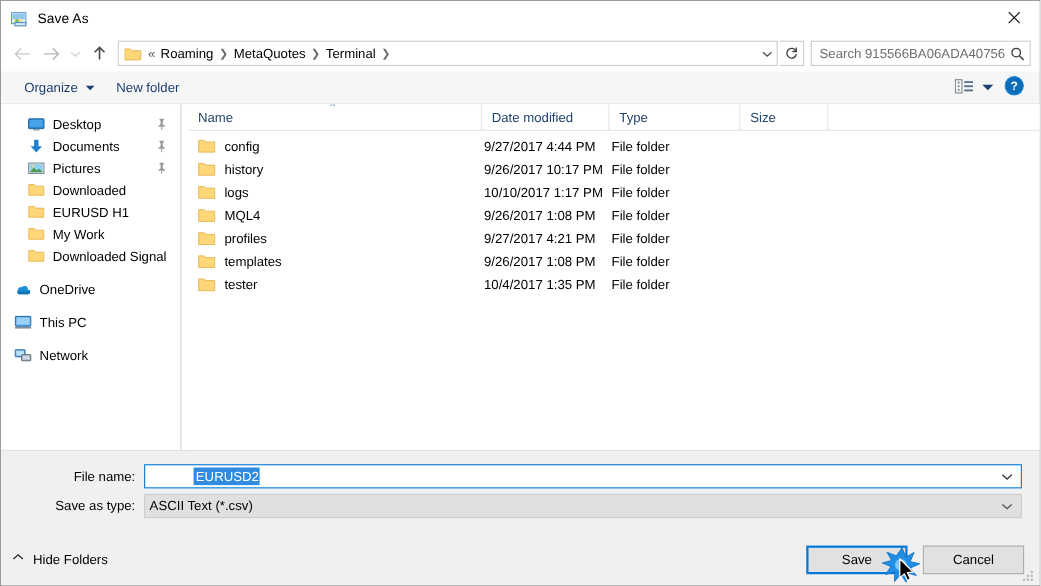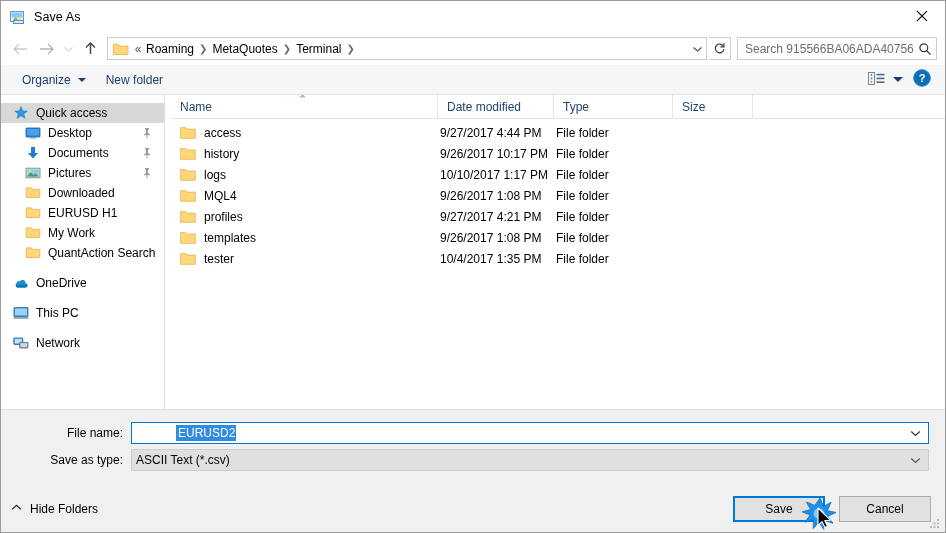--- a/index.html
+++ b/index.html
@@ -580,28 +580,20 @@
           <text x="9" y="13.2" font-family="Liberation Sans, sans-serif" font-size="11" font-weight="bold" fill="#ffffff" text-anchor="middle">?</text>
         </svg>
       </span>
     </div>
   </div>
 
   <div class="content">
 
     <div class="sidebar">
 
-      <div class="nav-row selected">
-        <span class="nav-ico">
-          <svg width="16" height="16" viewBox="0 0 16 16">
-            <path d="M8 1.6 L9.7 6 L14.3 6.1 L10.7 8.9 L12 13.3 L8 10.7 L4 13.3 L5.3 8.9 L1.7 6.1 L6.3 6 Z" fill="#2b9ae0" stroke="#1a7cbd" stroke-width="0.6"></path>
-          </svg>
-        </span>
-        <span class="nav-label">Quick access</span>
-      </div>
 
       <div class="nav-row indent1">
         <span class="nav-ico">
           <svg width="16" height="16" viewBox="0 0 16 16">
             <rect x="1" y="3" width="14" height="9" rx="0.6" fill="#2b86d0" stroke="#1b5f99" stroke-width="0.8"></rect>
             <rect x="2" y="4" width="12" height="6.3" fill="#4aa3e8"></rect>
             <rect x="5" y="12.4" width="6" height="1.2" fill="#8d9aa6"></rect>
           </svg>
         </span>
         <span class="nav-label">Desktop</span>
@@ -672,21 +664,21 @@
         </span>
         <span class="nav-label">My Work</span>
       </div>
 
       <div class="nav-row indent1">
         <span class="nav-ico">
           <svg width="16" height="16" viewBox="0 0 16 16">
             <path d="M1.2 2.8 h5 l1.3 1.5 h7.3 v8.2 h-13.6 z" fill="#ffd779" stroke="#e3b44c" stroke-width="0.8"></path>
           </svg>
         </span>
-        <span class="nav-label">QuantAction Search</span>
+        <span class="nav-label">Downloaded Signal</span>
       </div>
 
       <div class="nav-row group">
         <span class="nav-ico">
           <svg width="16" height="16" viewBox="0 0 16 16">
             <path d="M4 12.6 h8.3 a2.3 2.3 0 0 0 0.2 -4.5 a3.1 3.1 0 0 0 -5.6 -1.9 a2.6 2.6 0 0 0 -3.6 2.4 a2.5 2.5 0 0 0 0.7 4 z" fill="#1a8fd4"></path>
             <path d="M4 12.6 h8.3 a2.3 2.3 0 0 0 1.6 -3.9 a3.4 3.4 0 0 1 -2.6 1.2 h-8.4 a2.5 2.5 0 0 0 1.1 2.7 z" fill="#0f74b5"></path>
           </svg>
         </span>
         <span class="nav-label">OneDrive</span>
@@ -738,21 +730,21 @@
 
       <div class="rows">
 
         <div class="row">
           <div class="cell name">
             <span class="folder-ico">
               <svg width="16" height="14" viewBox="0 0 16 14">
                   <path d="M0.6 1.6 h5 l1.3 1.5 h8.4 v9.2 h-14.7 z" fill="#ffd779" stroke="#e3b44c" stroke-width="0.8"></path>
                 </svg>
             </span>
-            <span>access</span>
+            <span>config</span>
           </div>
           <div class="cell date">9/27/2017 4:44 PM</div>
           <div class="cell type">File folder</div>
           <div class="cell size"></div>
         </div>
 
         <div class="row">
           <div class="cell name">
             <span class="folder-ico">
               <svg width="16" height="14" viewBox="0 0 16 14">

